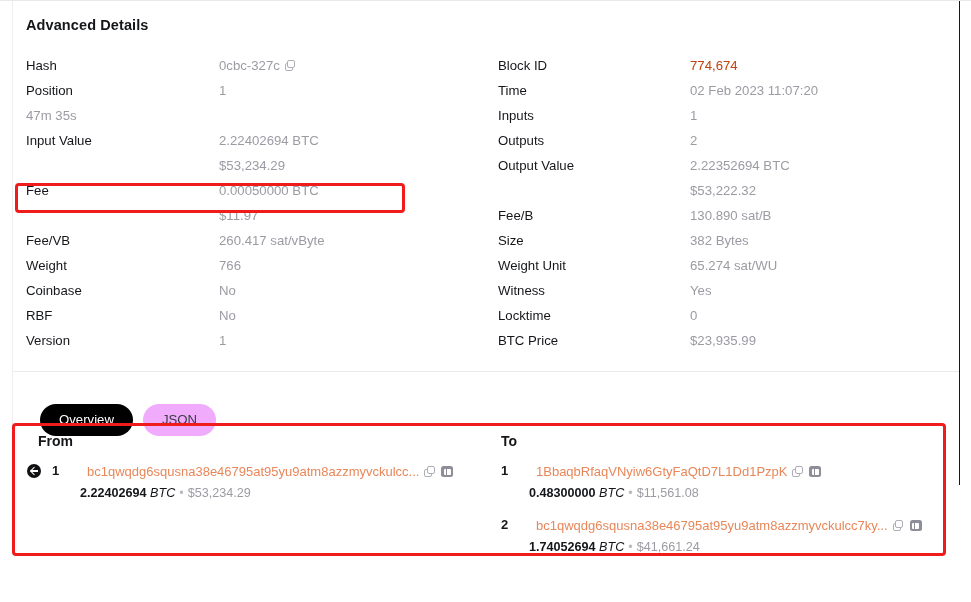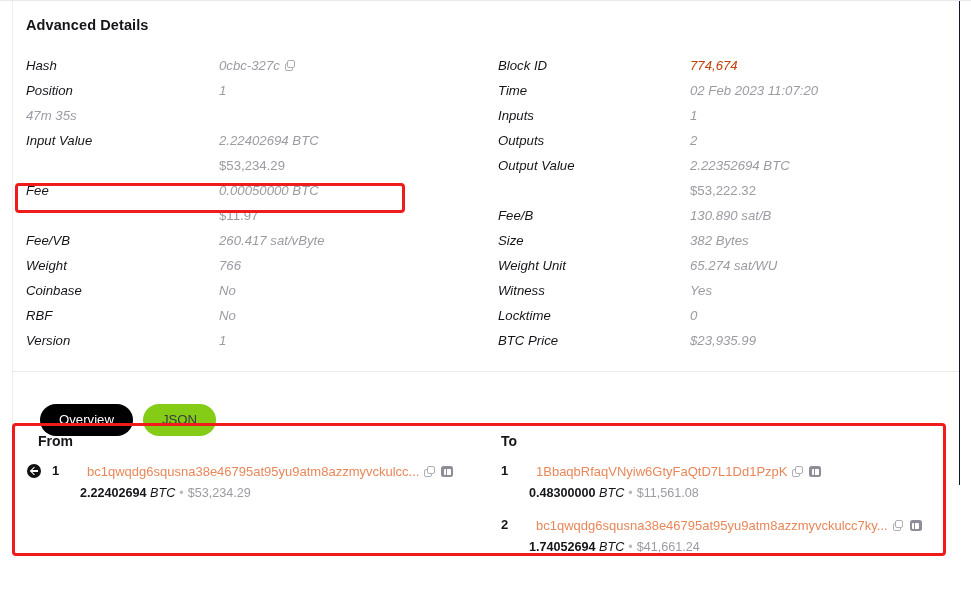--- a/index.html
+++ b/index.html
@@ -51,21 +51,20 @@
     display: flex;
   }
   .col { width: 473px; position: relative; }
   .col.left { padding-left: 13px; }
   .col.right { padding-left: 12px; }
 
   .row {
     display: flex;
     align-items: flex-start;
     height: 25px;
-    font-style: italic;
   }
   .row .k {
     width: 193px;
     flex: none;
     font-size: 13.2px;
     color: #15161a;
     line-height: 25px;
   }
   .col.right .row .k { width: 192px; }
   .row .v {
@@ -150,21 +149,21 @@
     display: flex;
     gap: 10px;
   }
   .tab {
     height: 32px;
     padding: 0 19px;
     border-radius: 16px;
     font-size: 13.2px;
     line-height: 32px;
     color: #3a3b42;
-    background: #84cc16;
+    background: #f0abfc;
     cursor: pointer;
     white-space: nowrap;
   }
   .tab.active { background: #000000; color: #ffffff; }
 
   
   .io {
     position: absolute;
     left: 0; top: 432px;
     width: 946px;

